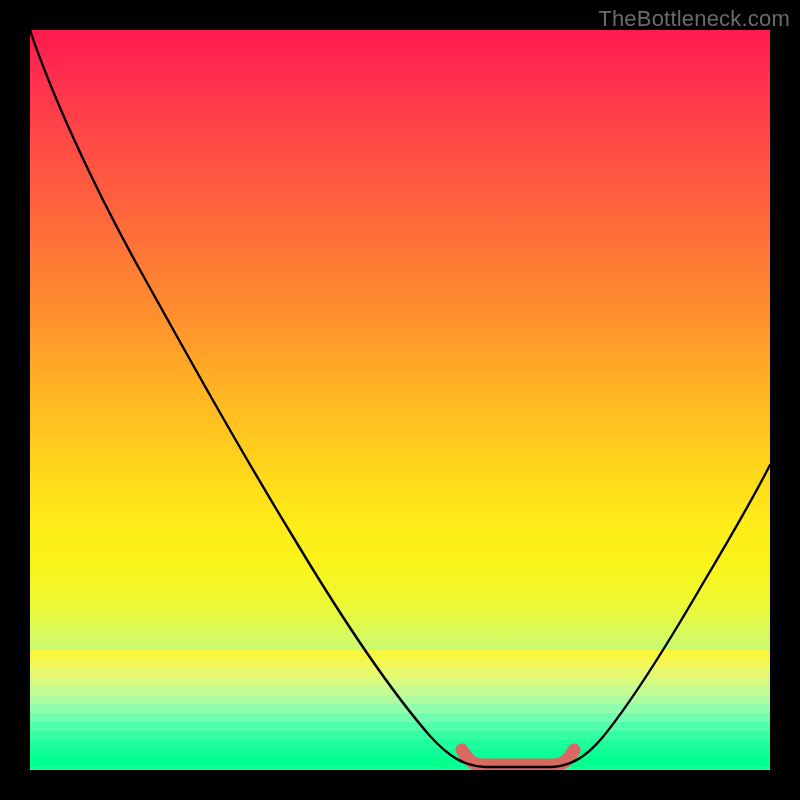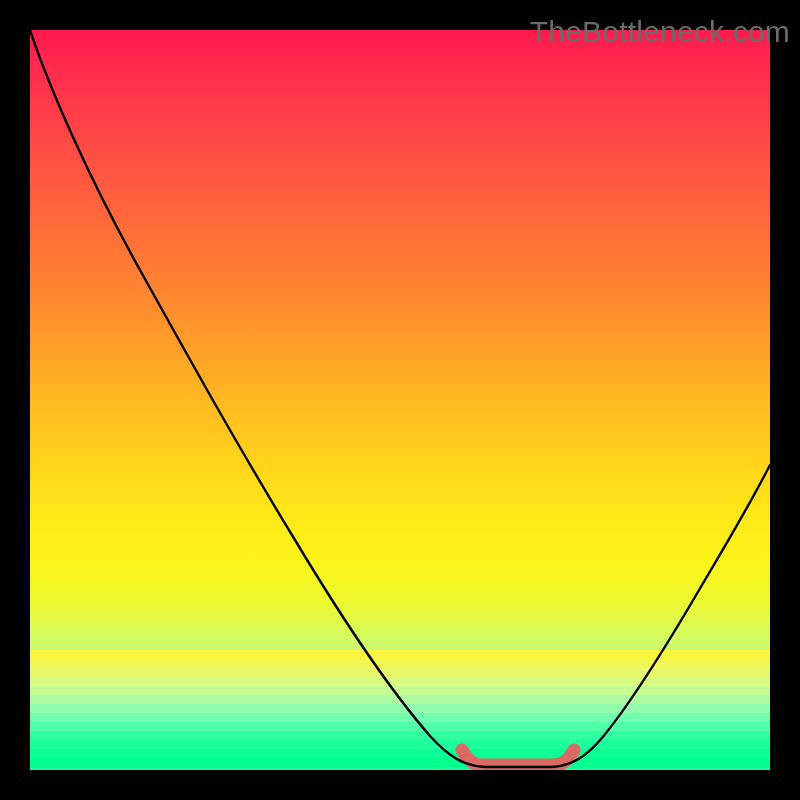--- a/index.html
+++ b/index.html
@@ -12,24 +12,24 @@
     font-family: Arial, Helvetica, sans-serif;
   }
   .frame {
     position: relative;
     width: 800px;
     height: 800px;
     background: #000;
   }
   .watermark {
     position: absolute;
-    top: 15px;
+    top: 6px;
     right: 10px;
     color: #6b6b6b;
-    font-size: 30px;
+    font-size: 22px;
     font-weight: 400;
     letter-spacing: 0.2px;
     z-index: 20;
   }
   .plot-area {
     position: absolute;
     left: 30px;
     top: 30px;
     width: 740px;
     height: 740px;

